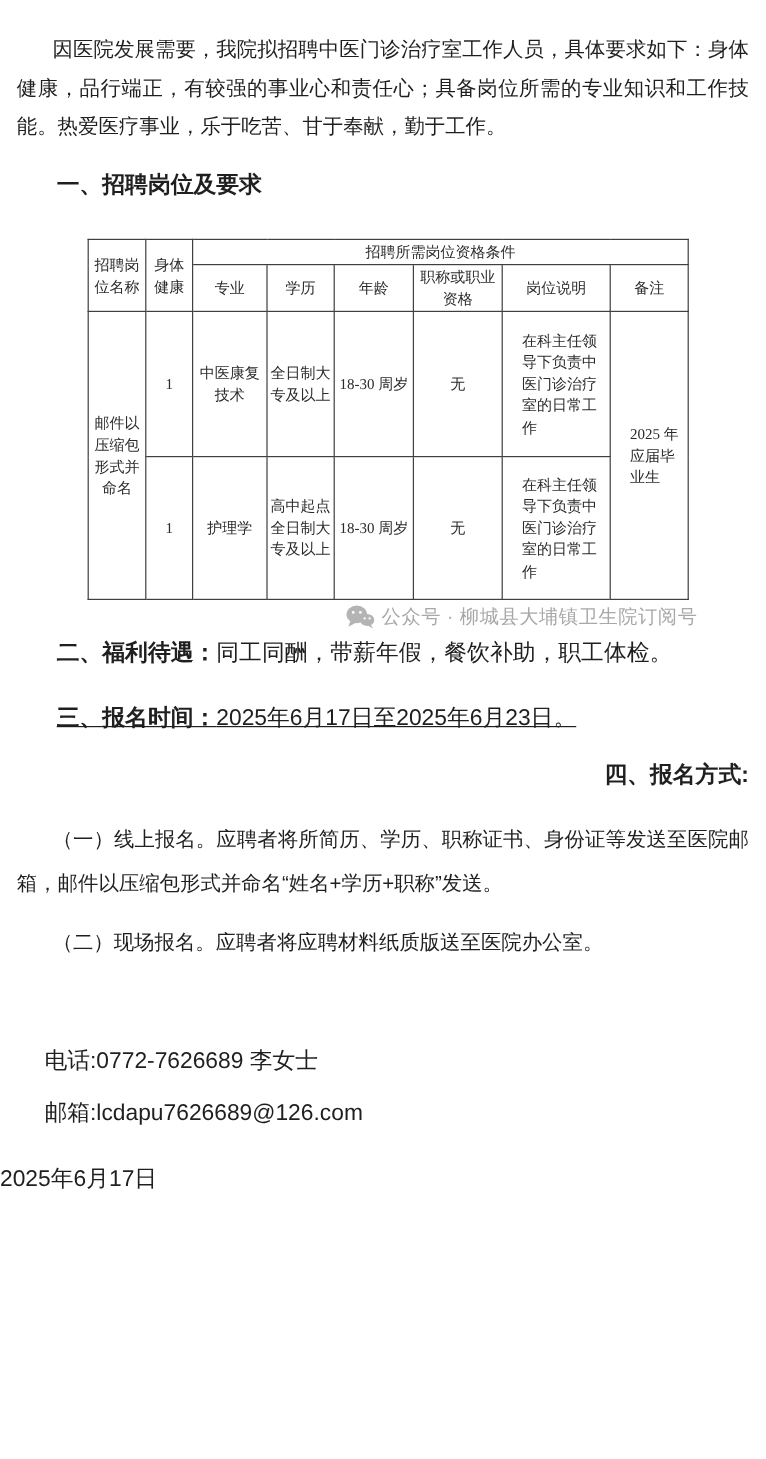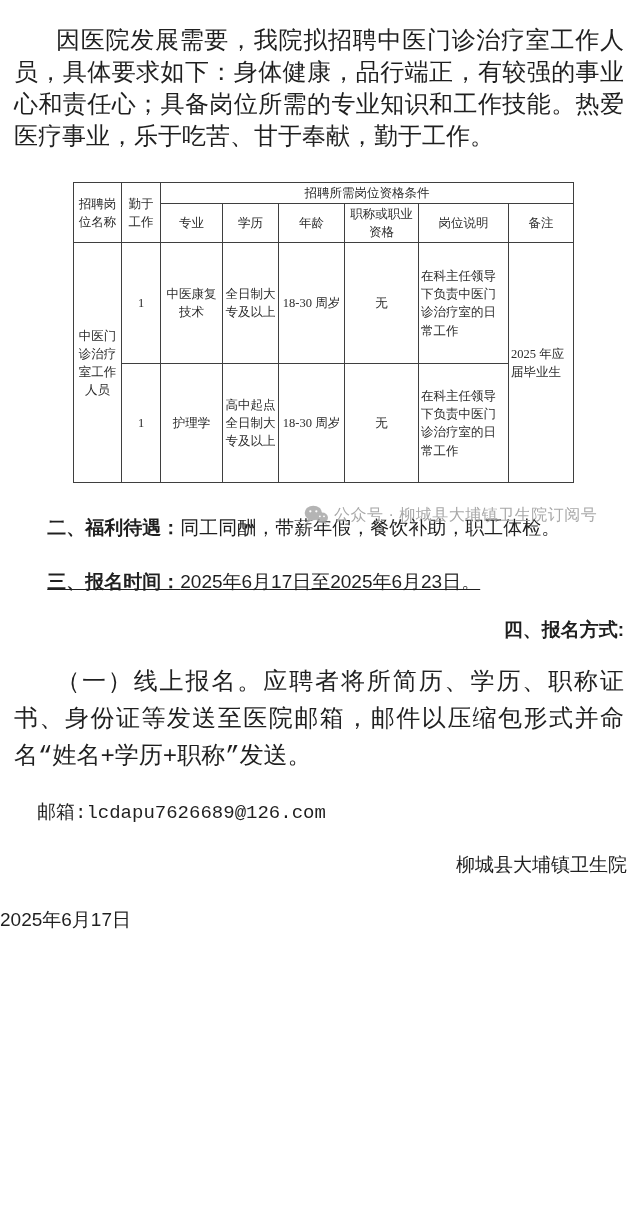--- a/index.html
+++ b/index.html
@@ -5,24 +5,23 @@
   * { margin:0; padding:0; box-sizing:border-box; }
   html,body { background:#ffffff; }
   body {
     width:638px; height:1216px; overflow:hidden; position:relative;
     font-family:"Liberation Sans", sans-serif;
     color:#1f1f1f;
     -webkit-font-smoothing:antialiased;
   }
   .para {
     margin-left:14px; margin-right:14px;
-    font-size:24px; line-height:32px;
+    font-size:17px; line-height:32px;
     text-align:justify; text-justify:inter-ideograph;
     text-indent:1.75em;
-    font-family:Liberation Mono, monospace;
   }
   .intro { margin-top:26px; }
   .sec {
     margin-left:14px; margin-right:14px;
     font-size:19px; line-height:32px;
     text-indent:1.75em;
   }
   .sec .lbl { font-weight:700; }
   .sec-1 { margin-top:17px; }
   .sec-2 { margin-top:29px; }
@@ -44,74 +43,75 @@
     font-size:12.5px; line-height:1.45;
     color:#2b2b2b;
     text-align:center; vertical-align:middle;
     padding:1px;
     word-break:break-all;
   }
   .tr-group { height:21px; }
   .tr-sub   { height:37px; }
   .tr-d1    { height:121px; }
   .tr-d2    { height:119px; }
-  .tbl .left { text-align:left; padding-left:2px; }
+  .tbl .left { text-align:left; padding-left:16px; }
   .tbl .nowrap { white-space:nowrap; }
 
   .watermark {
-    position:absolute; left:304px; top:504px;
-    display:flex; align-items:center; gap:6px;
+    position:absolute; left:288px; top:504px;
+    display:flex; align-items:flex-start; gap:6px;
     color:#a8a8a8; font-size:16px; line-height:22px;
     white-space:nowrap; letter-spacing:0.5px;
   }
   .watermark svg { flex:0 0 auto; opacity:0.85; }
 
   .contact { margin-left:37px; font-size:19px; line-height:32px; }
   .c1 { margin-top:65px; }
-  .c2 { margin-top:22px;font-family:Liberation Mono, monospace; }
+  .c2 { margin-top:11px; }
   .c3 { margin-top:21px; }
 
   .sig  { margin-top:20px; text-align:right; padding-right:11px; font-size:19px; line-height:32px; }
   .date { margin-top:23px; text-align:left; padding-right:35px; font-size:19px; line-height:32px; }
 </style>
 </head>
 <body>
 
 <div class="page">
 
   <p class="para intro">因医院发展需要，我院拟招聘中医门诊治疗室工作人员，具体要求如下：身体健康，品行端正，有较强的事业心和责任心；具备岗位所需的专业知识和工作技能。热爱医疗事业，乐于吃苦、甘于奉献，勤于工作。</p>
 
+  <p class="sec sec-1"><span class="lbl">一、招聘岗位及要求</span></p>
 
   <table class="tbl">
     <colgroup>
       <col style="width:48px">
         <col style="width:39px">
         <col style="width:62px">
         <col style="width:56px">
       <col style="width:66px">
         <col style="width:74px">
         <col style="width:90px">
         <col style="width:65px">
     </colgroup>
     <tbody>
         <tr class="tr-group">
       <th rowspan="2">招聘岗位名称</th>
-      <th rowspan="2">勤于工作</th>
+      <th rowspan="2">身体健康</th>
       <th colspan="6">招聘所需岗位资格条件</th>
     </tr>
     <tr class="tr-sub">
       <th>专业</th>
       <th>学历</th>
       <th>年龄</th>
       <th>职称或职业资格</th>
       <th>岗位说明</th>
       <th>备注</th>
     </tr>
     <tr class="tr-d1">
-      <td rowspan="2">中医门诊治疗室工作人员</td>
+      <td rowspan="2">邮件以压缩包形式并命名</td>
       <td>1</td>
       <td>中医康复技术</td>
       <td>全日制大专及以上</td>
       <td class="nowrap">18-30 周岁</td>
       <td>无</td>
       <td class="left">在科主任领导下负责中医门诊治疗室的日常工作</td>
       <td rowspan="2" class="left">2025 年应届毕业生</td>
     </tr>
     <tr class="tr-d2">
       <td>1</td>
@@ -138,19 +138,20 @@
     <span>公众号 · 柳城县大埔镇卫生院订阅号</span>
   </div>
 
   <p class="sec sec-2"><span class="lbl">二、福利待遇：</span><span>同工同酬，带薪年假，餐饮补助，职工体检。</span></p>
 
   <p class="sec sec-3"><span class="lbl">三、报名时间：</span><span>2025年6月17日至2025年6月23日。</span></p>
 
   <p class="sec sec-4"><span class="lbl">四、报名方式:</span></p>
 
   <p class="para method m1">（一）线上报名。应聘者将所简历、学历、职称证书、身份证等发送至医院邮箱，邮件以压缩包形式并命名“姓名+学历+职称”发送。</p>
+  <p class="para method m2">（二）现场报名。应聘者将应聘材料纸质版送至医院办公室。</p>
 
+  <p class="contact c1">电话:0772-7626689 李女士</p>
   <p class="contact c2">邮箱:lcdapu7626689@126.com</p>
 
-  <p class="sig">柳城县大埔镇卫生院</p>
   <p class="date">2025年6月17日</p>
 
 </div>
 
 </body></html>

